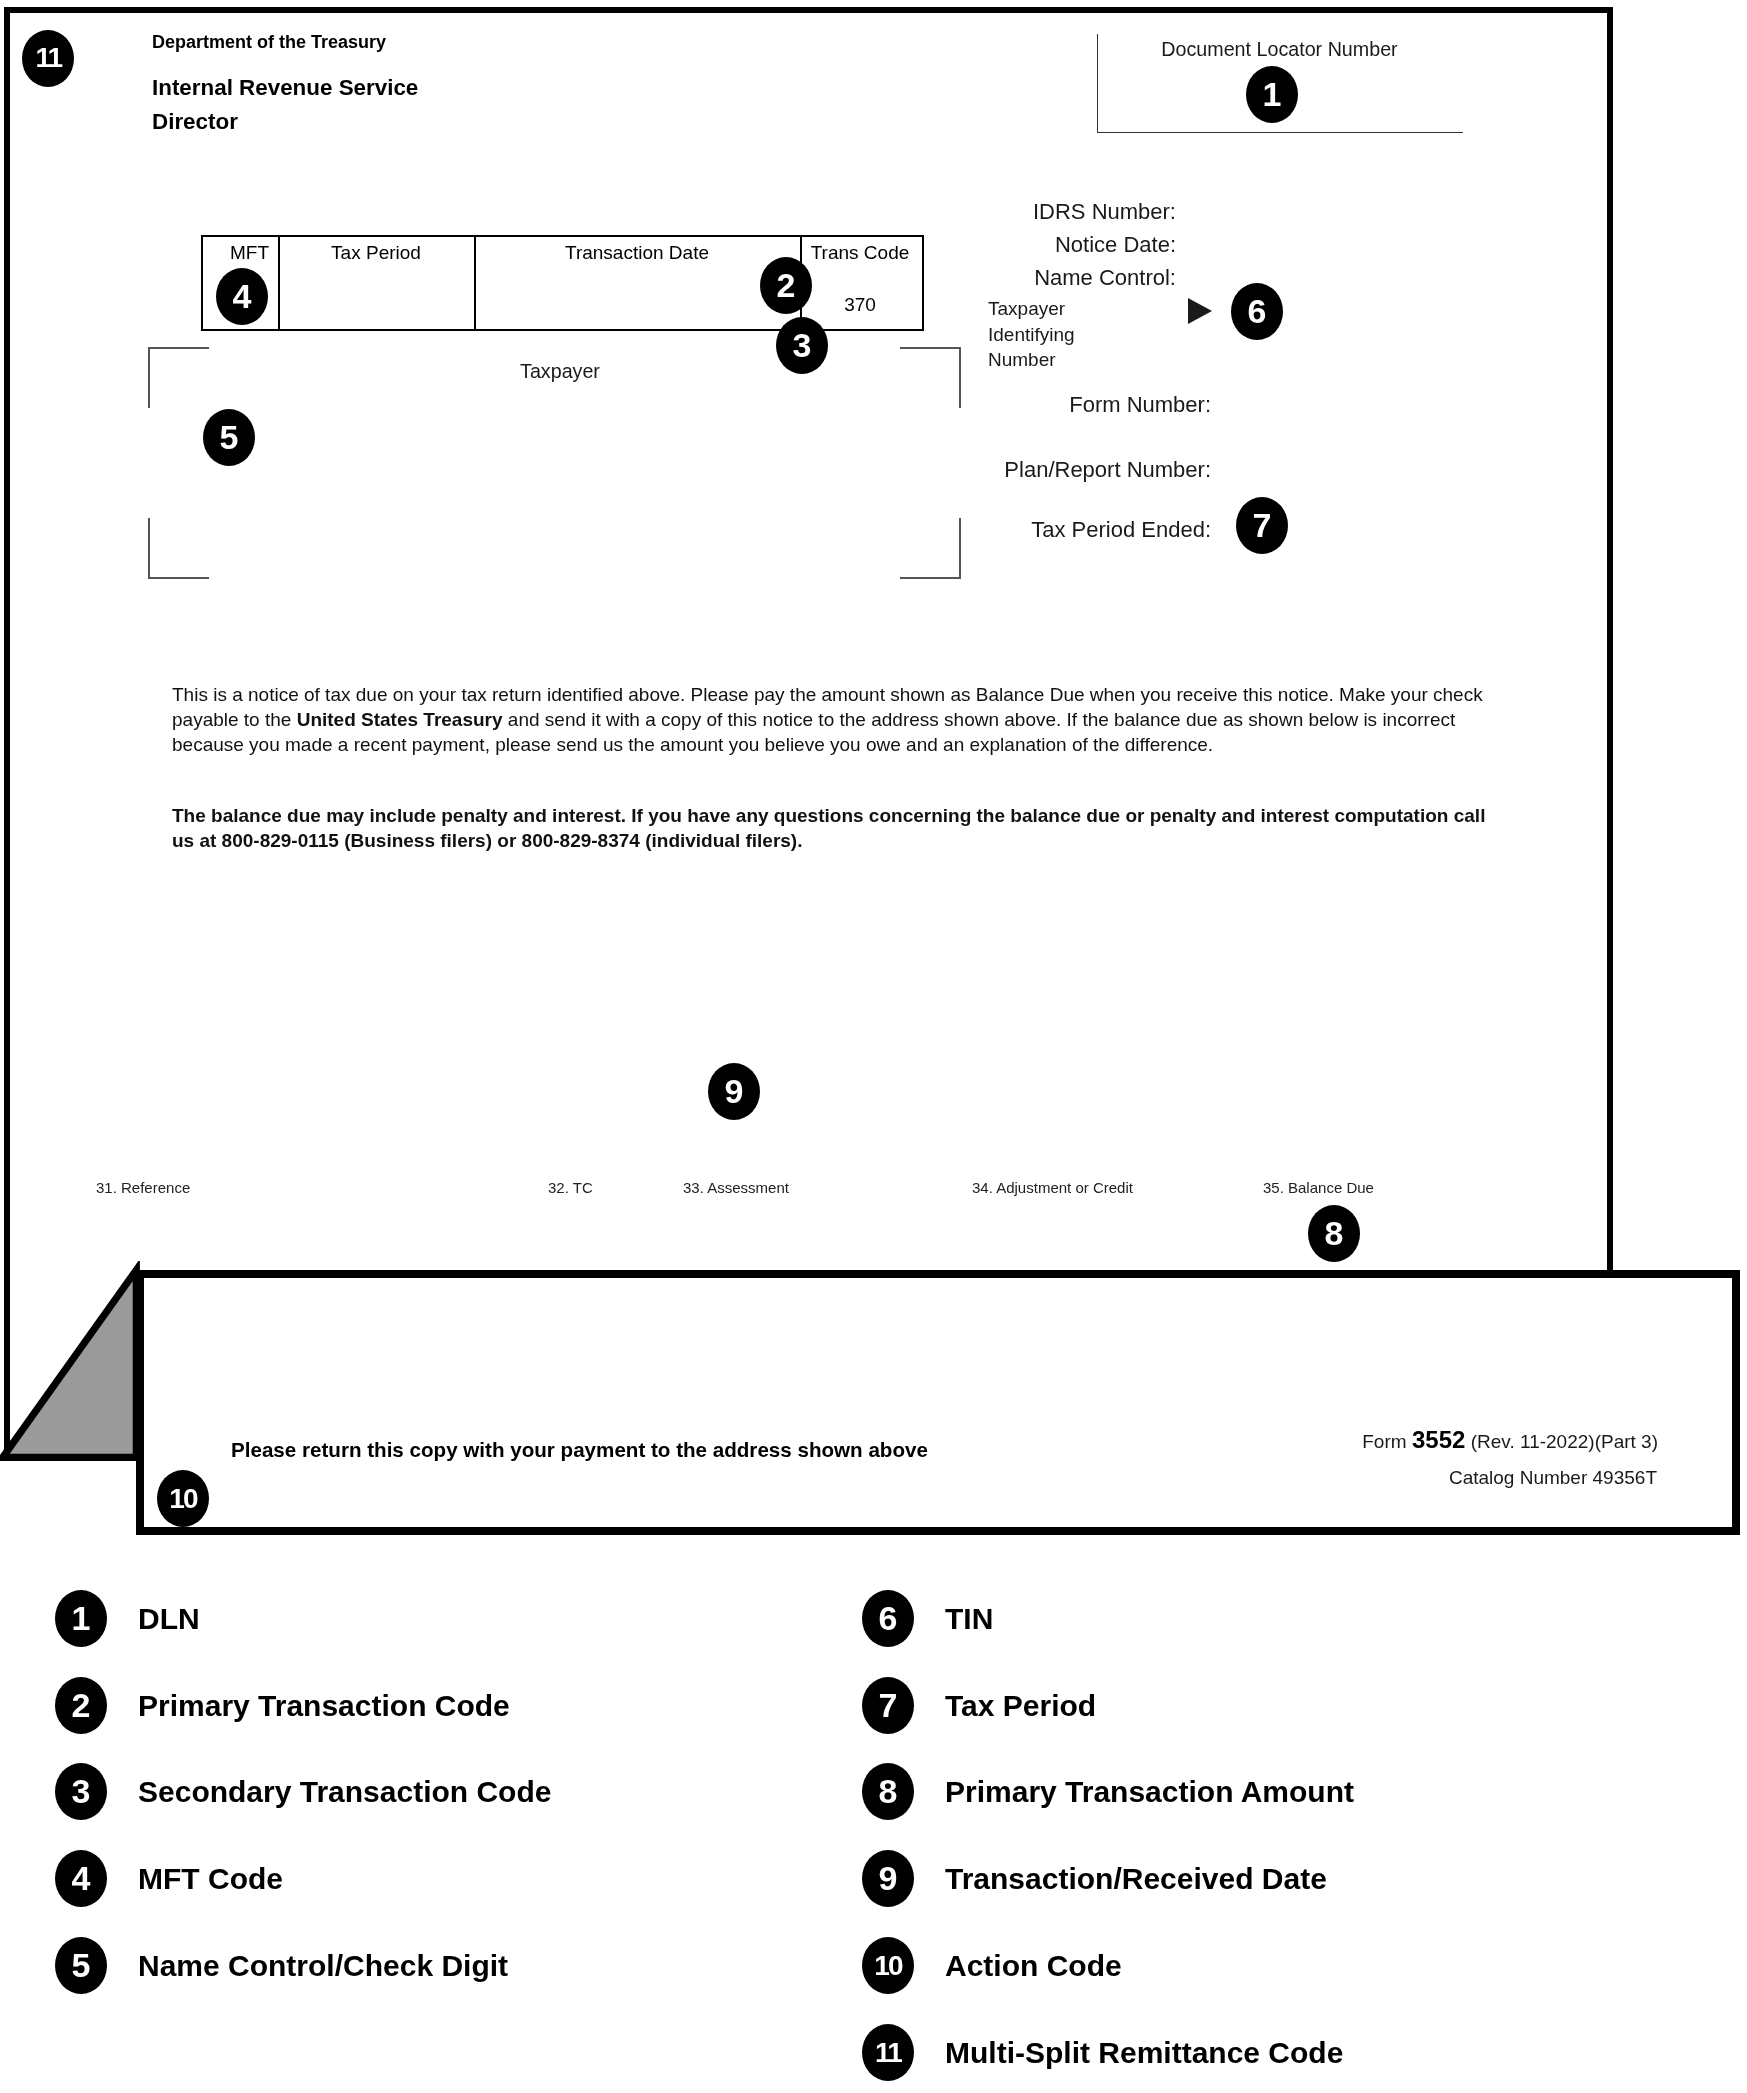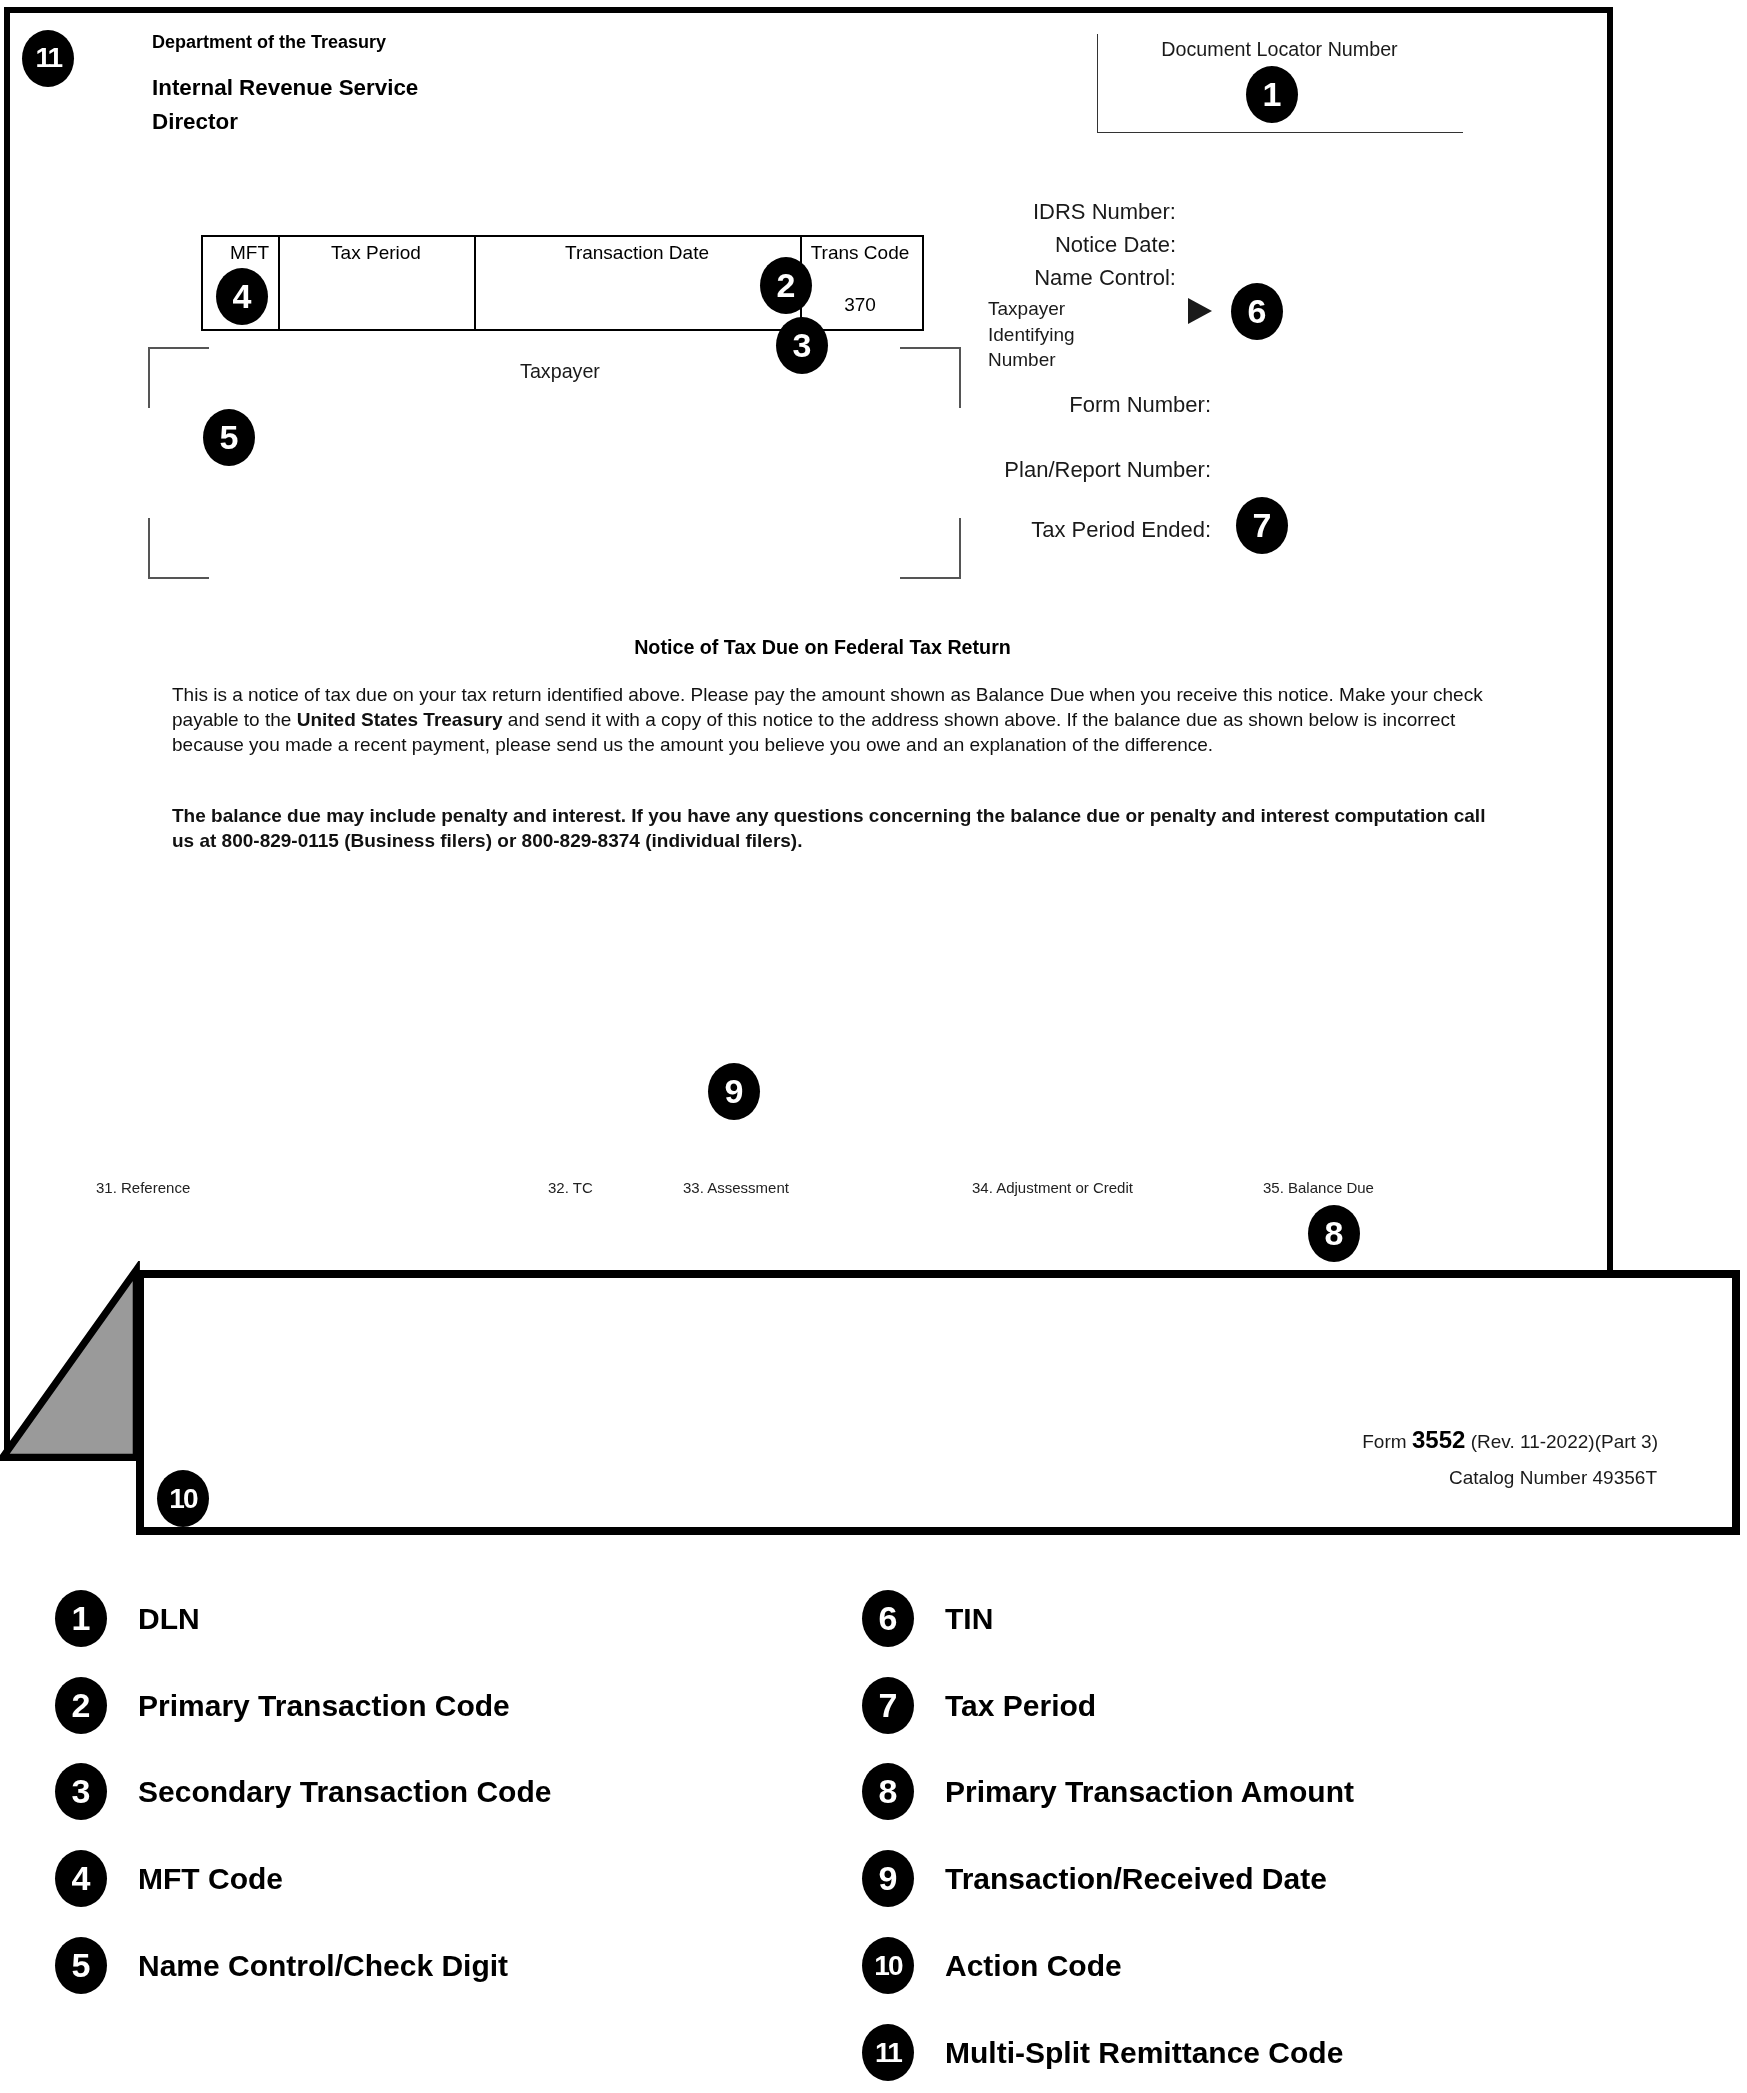--- a/index.html
+++ b/index.html
@@ -103,34 +103,34 @@
   <div class="abs tin-block">
     <div>Taxpayer</div>
     <div>Identifying</div>
     <div>Number</div>
   </div>
   <div class="abs tin-arrow"></div>
   <div class="abs rlabel" style="right:536px;top:392px;">Form Number:</div>
   <div class="abs rlabel" style="right:536px;top:457px;">Plan/Report Number:</div>
   <div class="abs rlabel" style="right:536px;top:517px;">Tax Period Ended:</div>
 
-  <div class="abs notice-title">Notice of Tax Due on Federal Tax Return</div>
   <div class="abs para p1"><span>This is a notice of tax due on your tax return identified above. Please pay the amount shown as Balance Due when you receive this notice. Make your check payable to the </span><span class="bold">United States Treasury</span><span> and send it with a copy of this notice to the address shown above. If the balance due as shown below is incorrect because you made a recent payment, please send us the amount you believe you owe and an explanation of the difference.</span></div>
   <div class="abs para p2">The balance due may include penalty and interest. If you have any questions concerning the balance due or penalty and interest computation call us at 800-829-0115 (Business filers) or 800-829-8374 (individual filers).</div>
 
   <div class="abs field" style="left:96px;">31. Reference</div>
   <div class="abs field" style="left:548px;">32. TC</div>
   <div class="abs field" style="left:683px;">33. Assessment</div>
   <div class="abs field" style="left:972px;">34. Adjustment or Credit</div>
   <div class="abs field" style="left:1263px;">35. Balance Due</div>
 
   <div class="abs stub"></div>
   <svg class="abs fold" width="148" height="208" viewBox="0 0 165 232">
     <polygon points="152,10 3,219 152,219" fill="#9a9a9a" stroke="#000000" stroke-width="8" stroke-linejoin="miter"></polygon>
   </svg>
+  <div class="abs stub-return">Please return this copy with your payment to the address shown above</div>
   <div class="abs stub-formline"><span>Form</span><span class="fnum">3552</span><span>(Rev. 11-2022)(Part 3)</span></div>
   <div class="abs stub-catalog">Catalog Number 49356T</div>
 
   <div class="callout two" style="left:22.4px;top:29.6px;">11</div>
   <div class="callout" style="left:1246px;top:66px;">1</div>
   <div class="callout" style="left:760px;top:257px;">2</div>
   <div class="callout" style="left:776px;top:317px;">3</div>
   <div class="callout" style="left:216px;top:268px;">4</div>
   <div class="callout" style="left:203px;top:409px;">5</div>
   <div class="callout" style="left:1231px;top:283px;">6</div>

